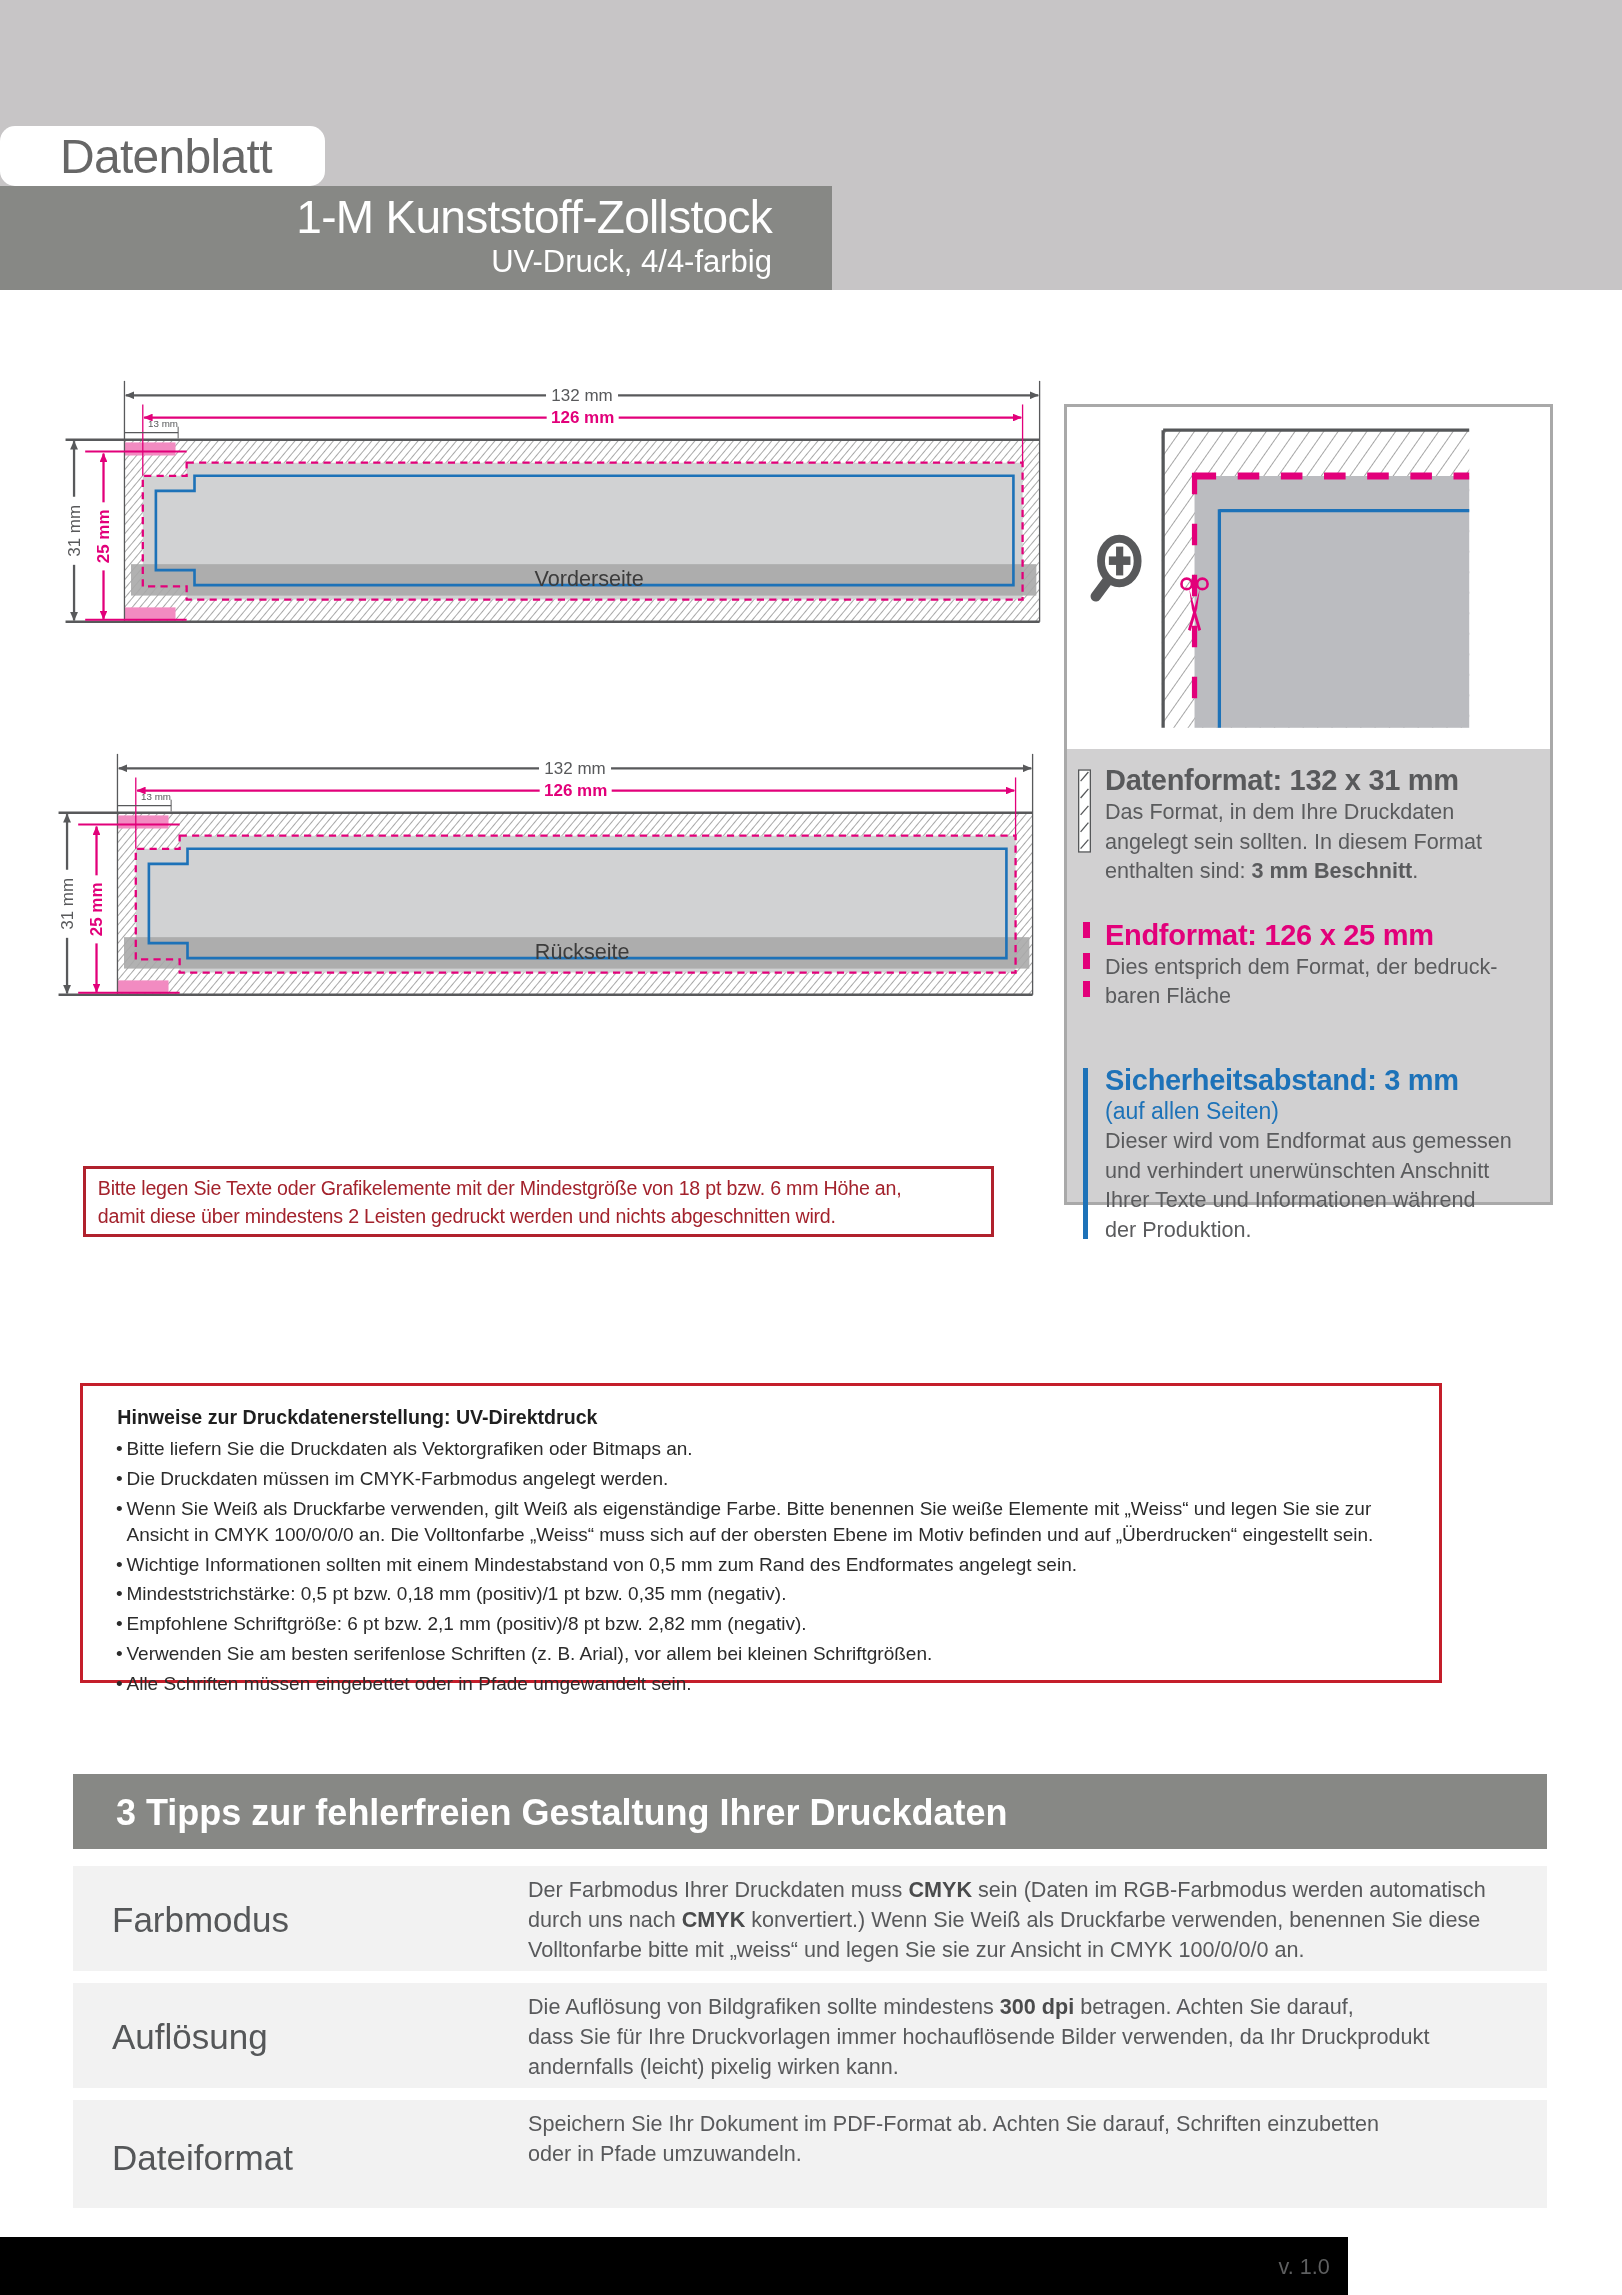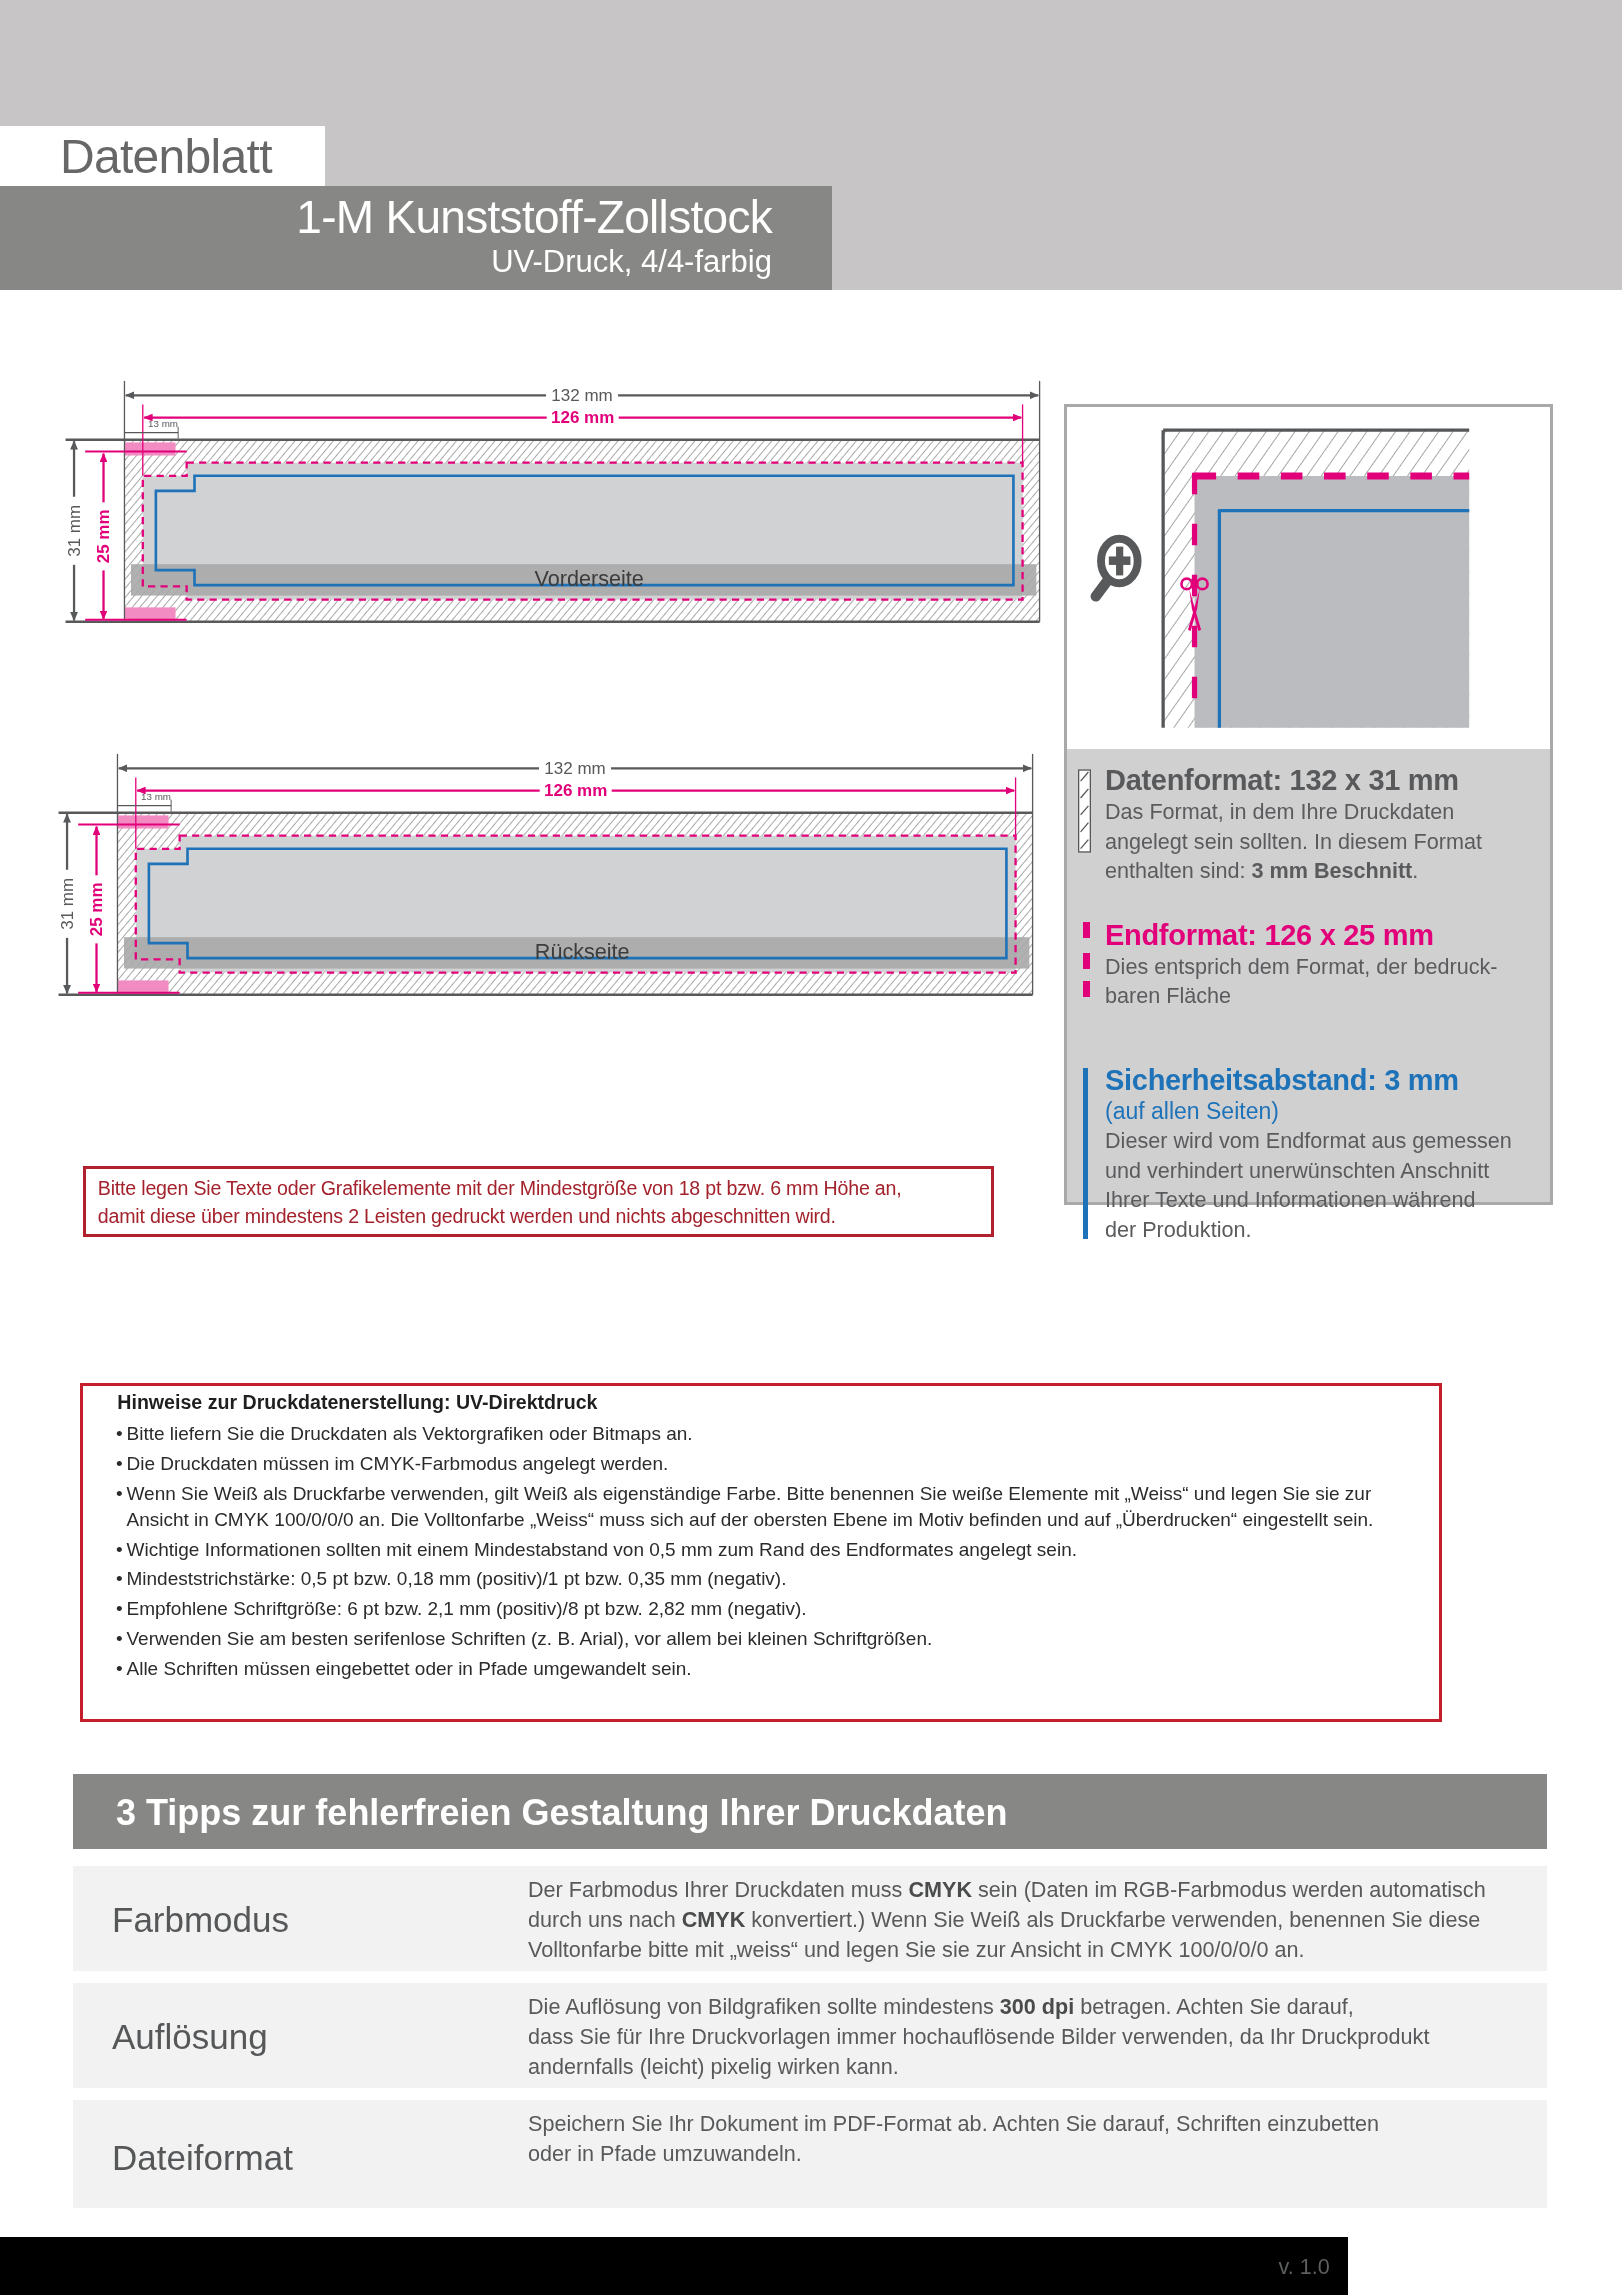--- a/index.html
+++ b/index.html
@@ -1,21 +1,21 @@
 <!DOCTYPE html>
 <html style="font-size:10.5px"><head>
 <meta charset="utf-8">
 <style>
   * { box-sizing: border-box; margin: 0; padding: 0; }
   html, body { width: 1623px; height: 2295px; background: #ffffff; overflow: hidden; }
   body { position: relative; font-family: "Liberation Sans", "DejaVu Sans", sans-serif; color: #555759; }
 
   
   .hdr-band { position: absolute; left: 0; top: 0; width: 1623px; height: 290px; background: #c7c5c6; }
-  .hdr-doc { position: absolute; left: 0; top: 126px; width: 325px; height: 60px; background: #ffffff; }
+  .hdr-doc { position: absolute; left: 0; top: 126px; width: 325px; height: 60px; background: #ffffff; border-radius: 15px; }
   .hdr-doc span { position: absolute; left: 60px; top: 2.6px; font-size: 48px; color: #676767; letter-spacing: -0.7px; }
   .hdr-title-box { position: absolute; left: 0; top: 186px; width: 832px; height: 104px; background: #878885; }
   .hdr-title { position: absolute; right: 60px; top: 3.9px; font-size: 46px; color: #ffffff; white-space: nowrap; letter-spacing: -0.7px; }
   .hdr-sub { position: absolute; right: 60px; top: 58px; font-size: 31px; color: #ffffff; white-space: nowrap; }
 
   
   .diagram { position: absolute; }
   .diagram svg { display: block; overflow: visible; }
   .dim-label { font-family: "Liberation Sans", sans-serif; }
 
@@ -27,21 +27,21 @@
   .leg-title { font-size: 29px; font-weight: bold; line-height: 34px; white-space: nowrap; letter-spacing: -0.3px; }
   .leg-text { font-size: 21.6px; line-height: 29.4px; color: #5a5b5d; }
   .leg-sub { font-size: 23px; line-height: 29.4px; color: #1d72b8; }
   .leg-marker { position: absolute; }
 
   
   .warn-box { position: absolute; left: 83px; top: 1166px; width: 911px; height: 71px; border: 3.3px solid #b0212d; padding: 5.2px 11.8px; }
   .warn-box p { font-size: 19.6px; line-height: 28px; color: #a3222c; white-space: nowrap; letter-spacing: -0.2px; }
 
   
-  .hints-box { position: absolute; left: 80px; top: 1383px; width: 1362px; height: 339px; border: 3.3px solid #c41e2a; padding: 2px 26px 0 33px; }
+  .hints-box { position: absolute; left: 80px; top: 1383px; width: 1362px; height: 300px; border: 3.3px solid #c41e2a; padding: 17px 26px 0 33px; }
   .hints-title { font-size: 19.6px; font-weight: bold; color: #1f1f1f; line-height: 29px; margin-left: 1.3px; margin-bottom: 3.9px; }
   .hints-list { list-style: none; }
   .hints-list li { font-size: 19px; line-height: 26px; color: #2b2b2b; position: relative; padding-left: 10.5px; margin-bottom: 3.9px; }
   .hints-list li::before { content: "•"; position: absolute; left: 0; top: 0; }
   .hints-list li span { display: block; }
 
   
   .tips-header { position: absolute; left: 73px; top: 1774px; width: 1474px; height: 75px; background: #878885; }
   .tips-header span { position: absolute; left: 43px; top: 18.3px; font-size: 36px; color: #ffffff; white-space: nowrap; font-weight: bold; }
   .tip-row { position: absolute; left: 73px; width: 1474px; background: #f2f2f2; }

